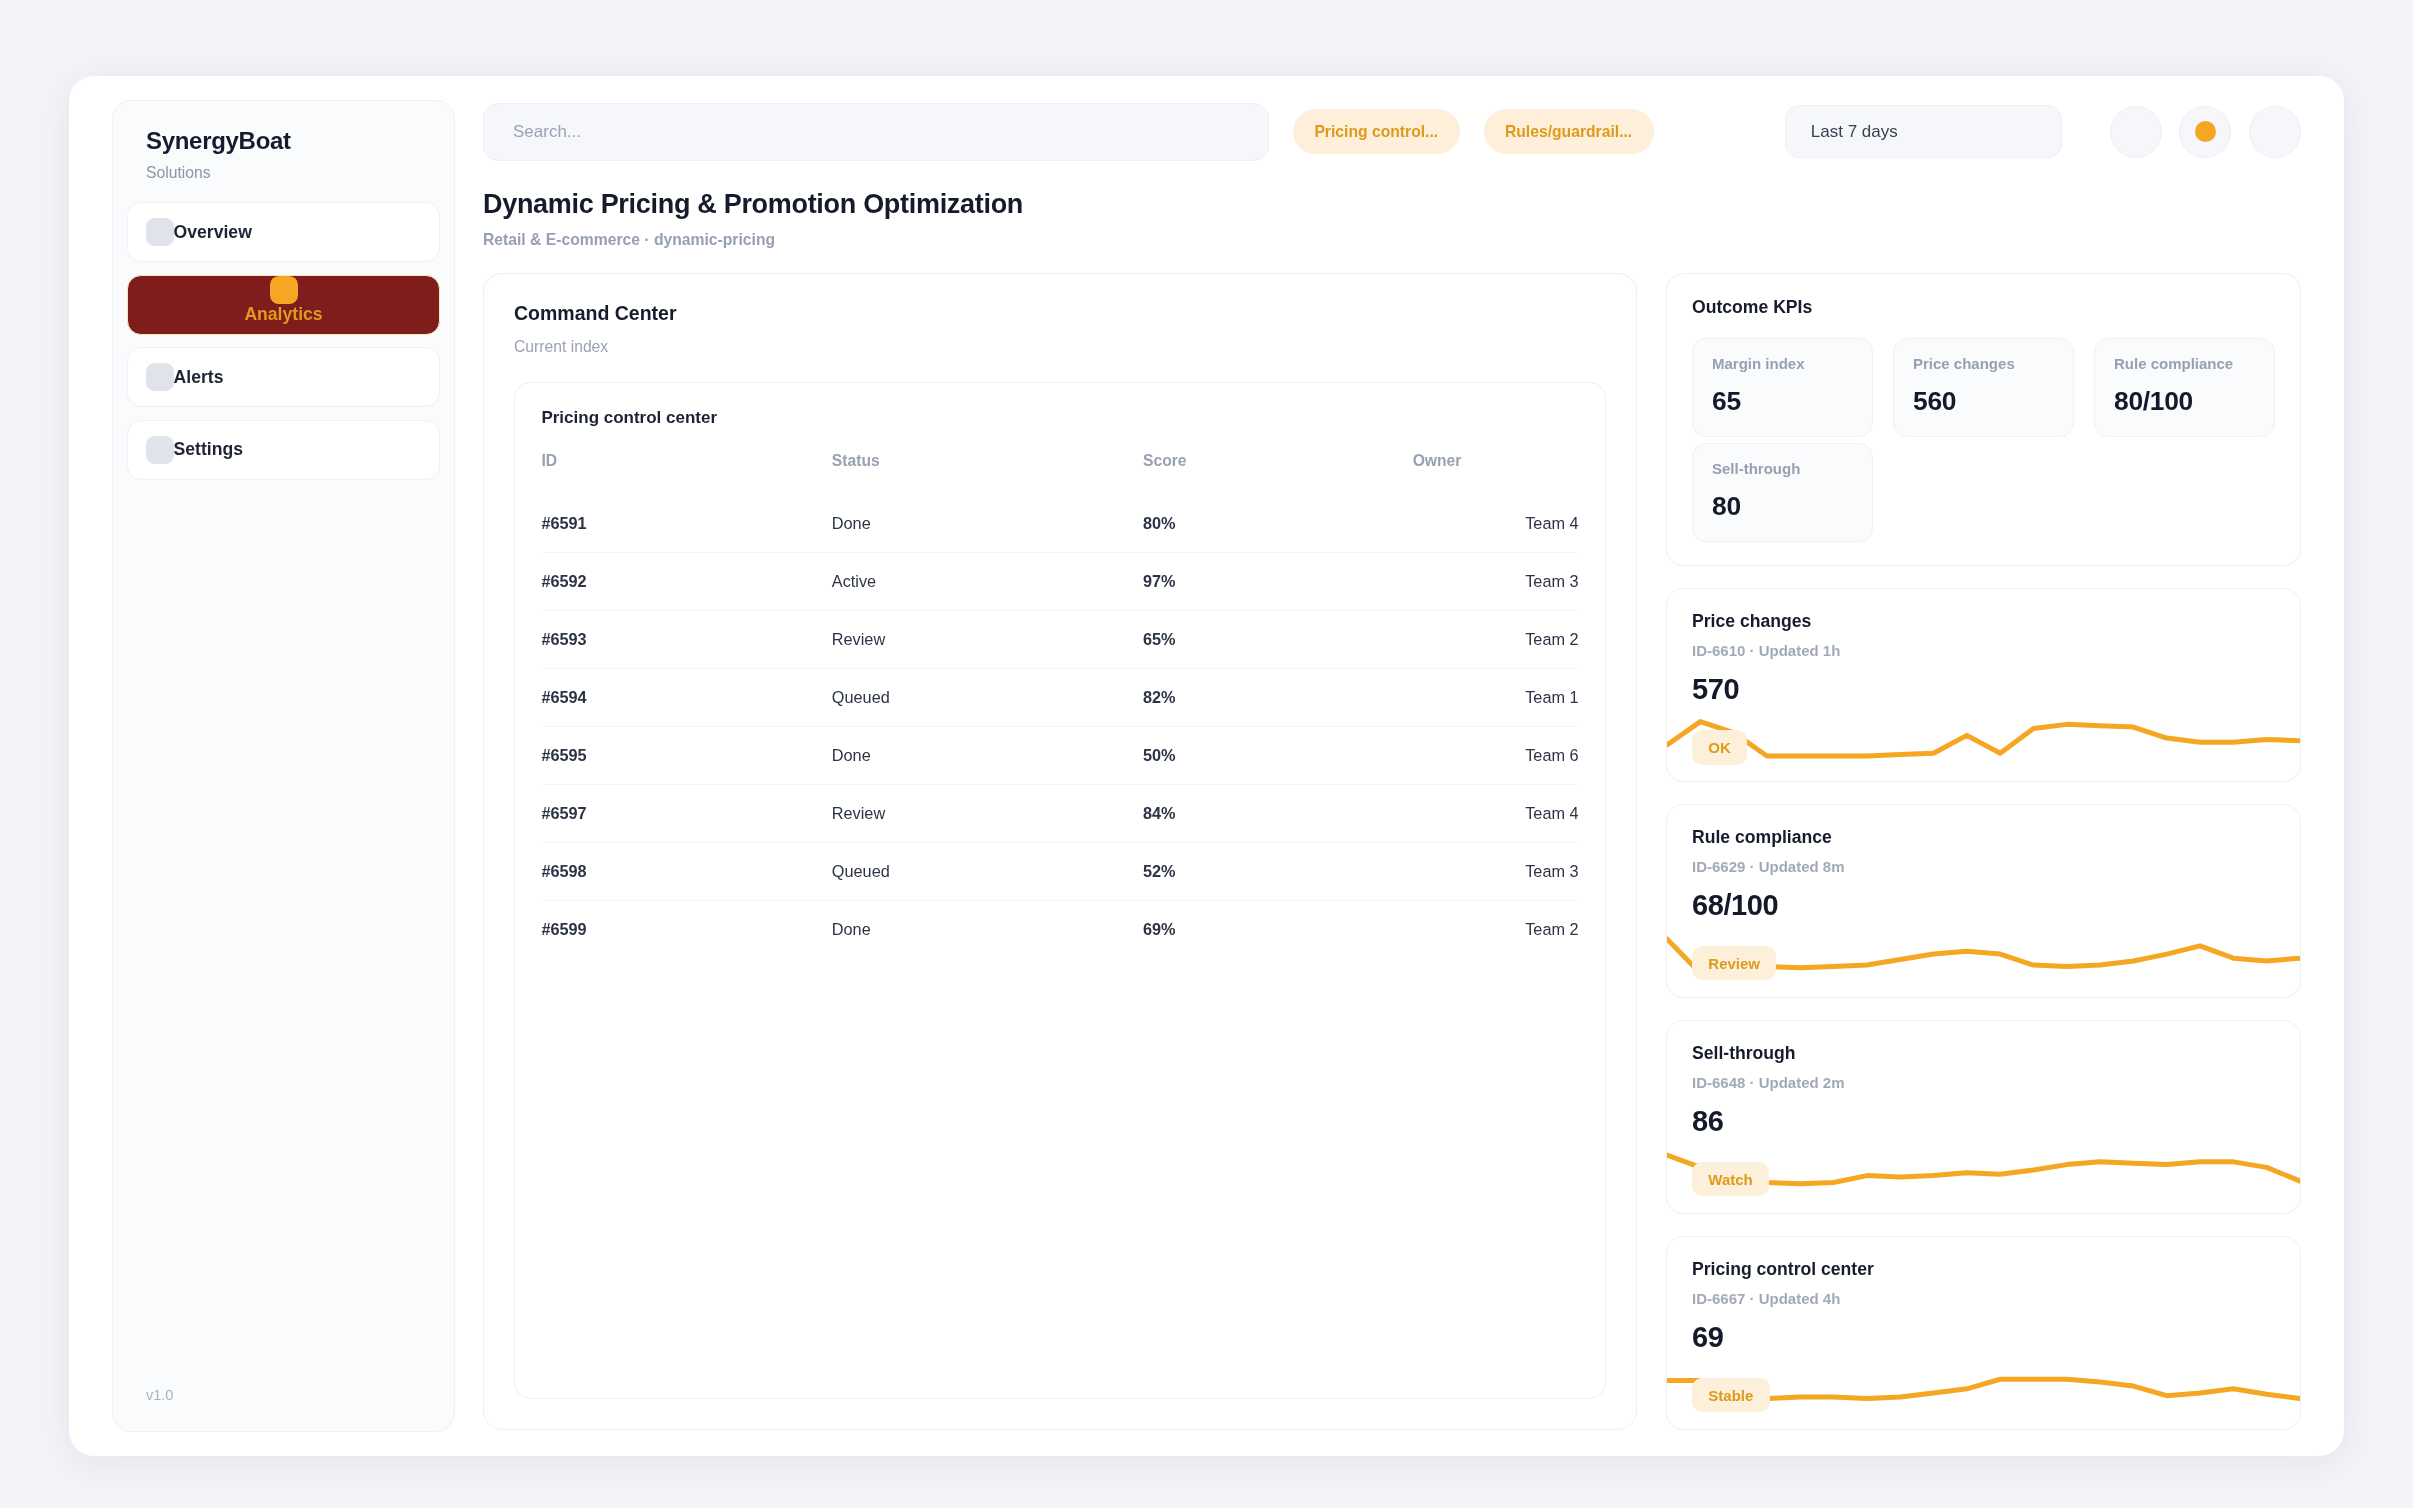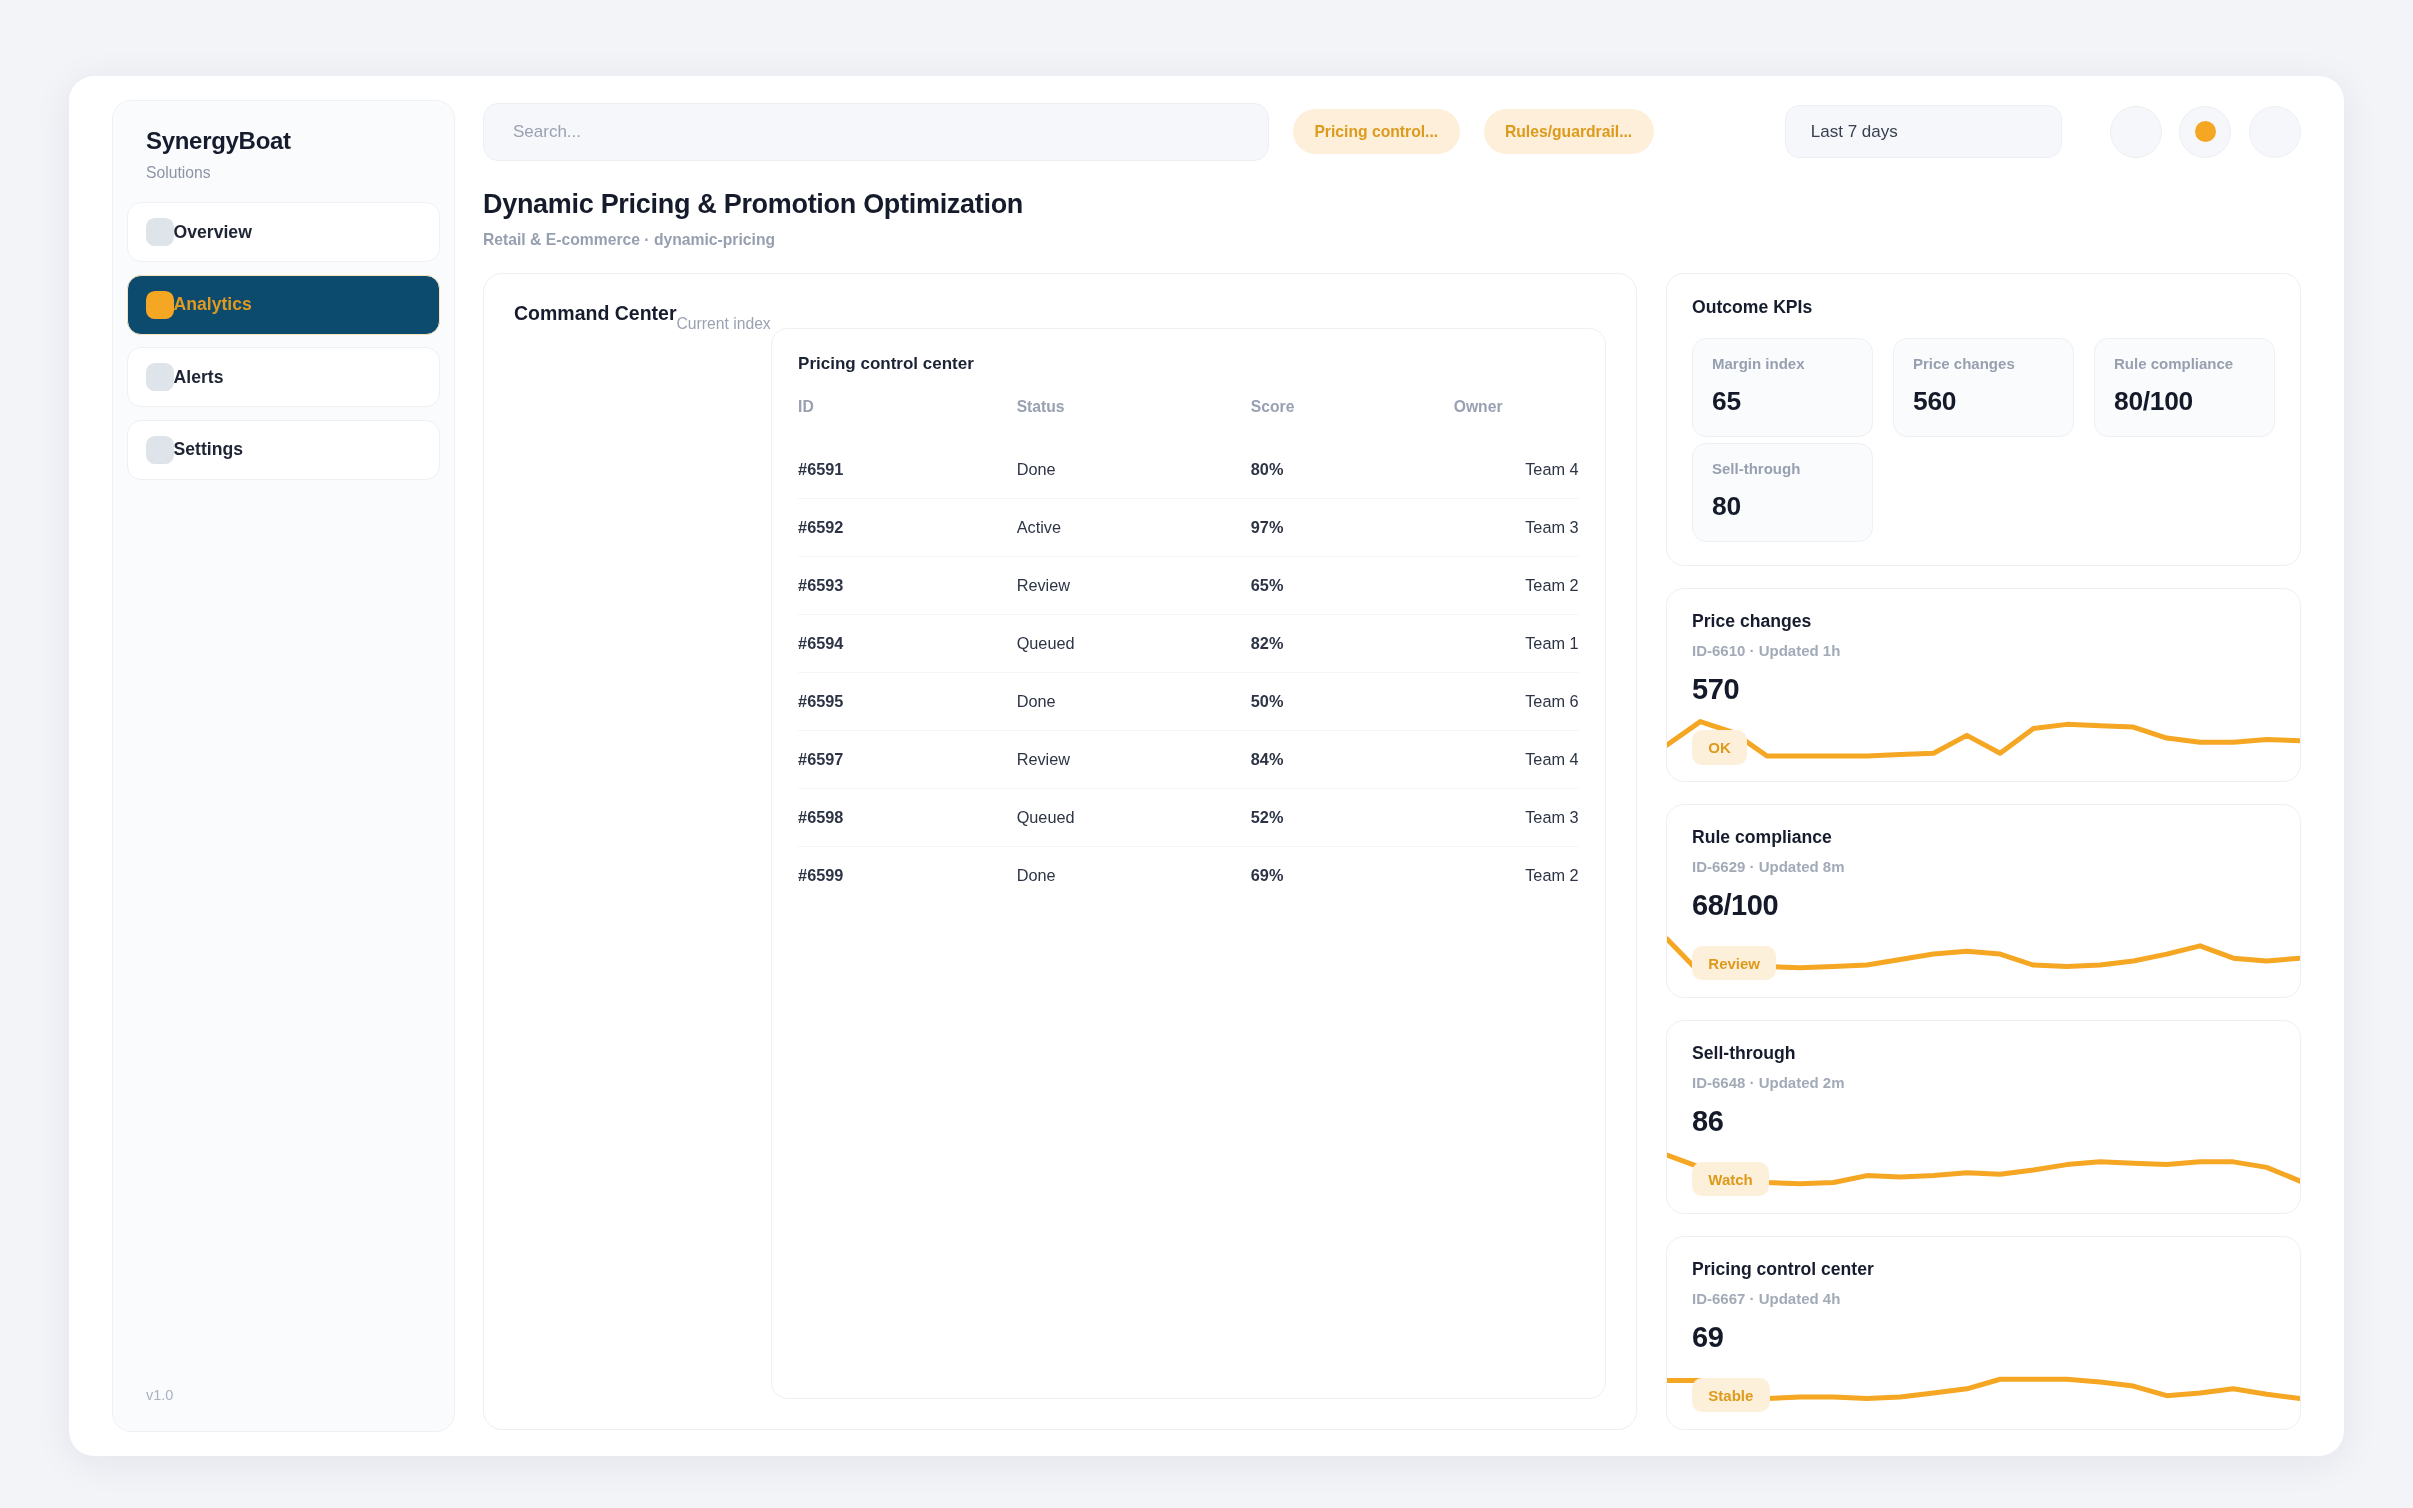--- a/index.html
+++ b/index.html
@@ -57,22 +57,23 @@
     align-items: center;
     height: 60px;
     padding: 0 17.6px;
     border-radius: 14px;
     margin-bottom: 12.6px;
     background: #ffffff;
     border: 1.3px solid #eef0f4;
     cursor: pointer;
   }
   .nav-item.active {
-    background: #0c4a6e;
+    background: #7f1d1d;
     border-color: #fae2bb;
+    flex-direction: column;
   }
   .nav-dot {
     width: 28px; height: 28px;
     border-radius: 8.8px;
     background: #dfe3ea;
     flex: 0 0 28px;
   }
   .nav-item.active .nav-dot { background: #f5a623; }
   .nav-label {
     font-size: 17.6px;
@@ -184,21 +185,21 @@
   }
 
   
   .command-card {
     flex: 1 1 auto;
     background: #ffffff;
     border: 1.3px solid #edeff4;
     border-radius: 19px;
     padding: 28px 30px 30px;
     display: flex;
-    flex-direction: row;
+    flex-direction: column;
     min-width: 0;
   }
   .card-title {
     font-size: 19.5px;
     font-weight: bold;
     color: #161c2d;
   }
   .card-sub {
     font-size: 15.7px;
     color: #9aa2b2;

